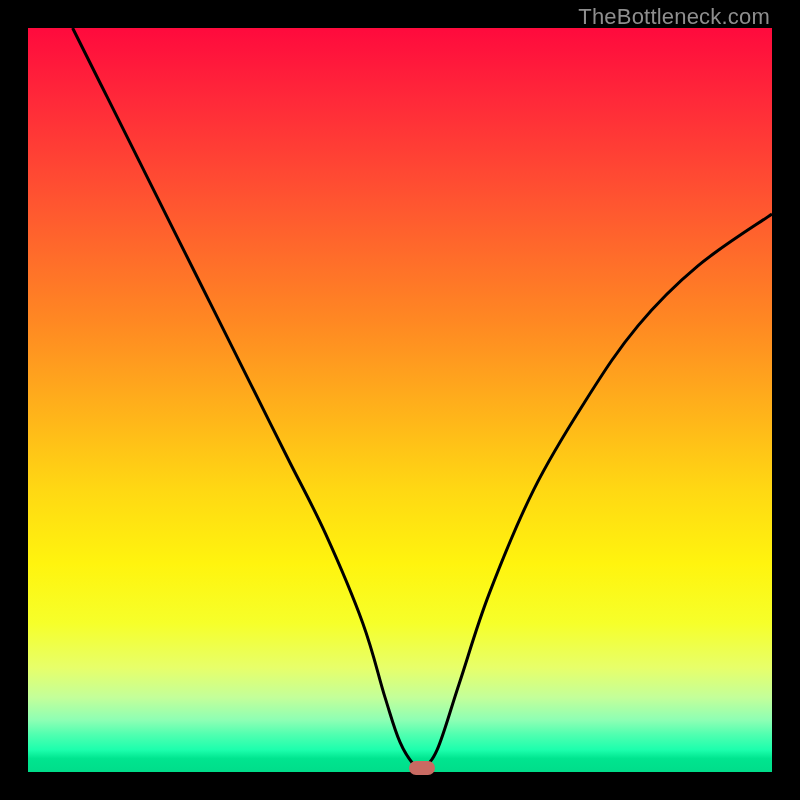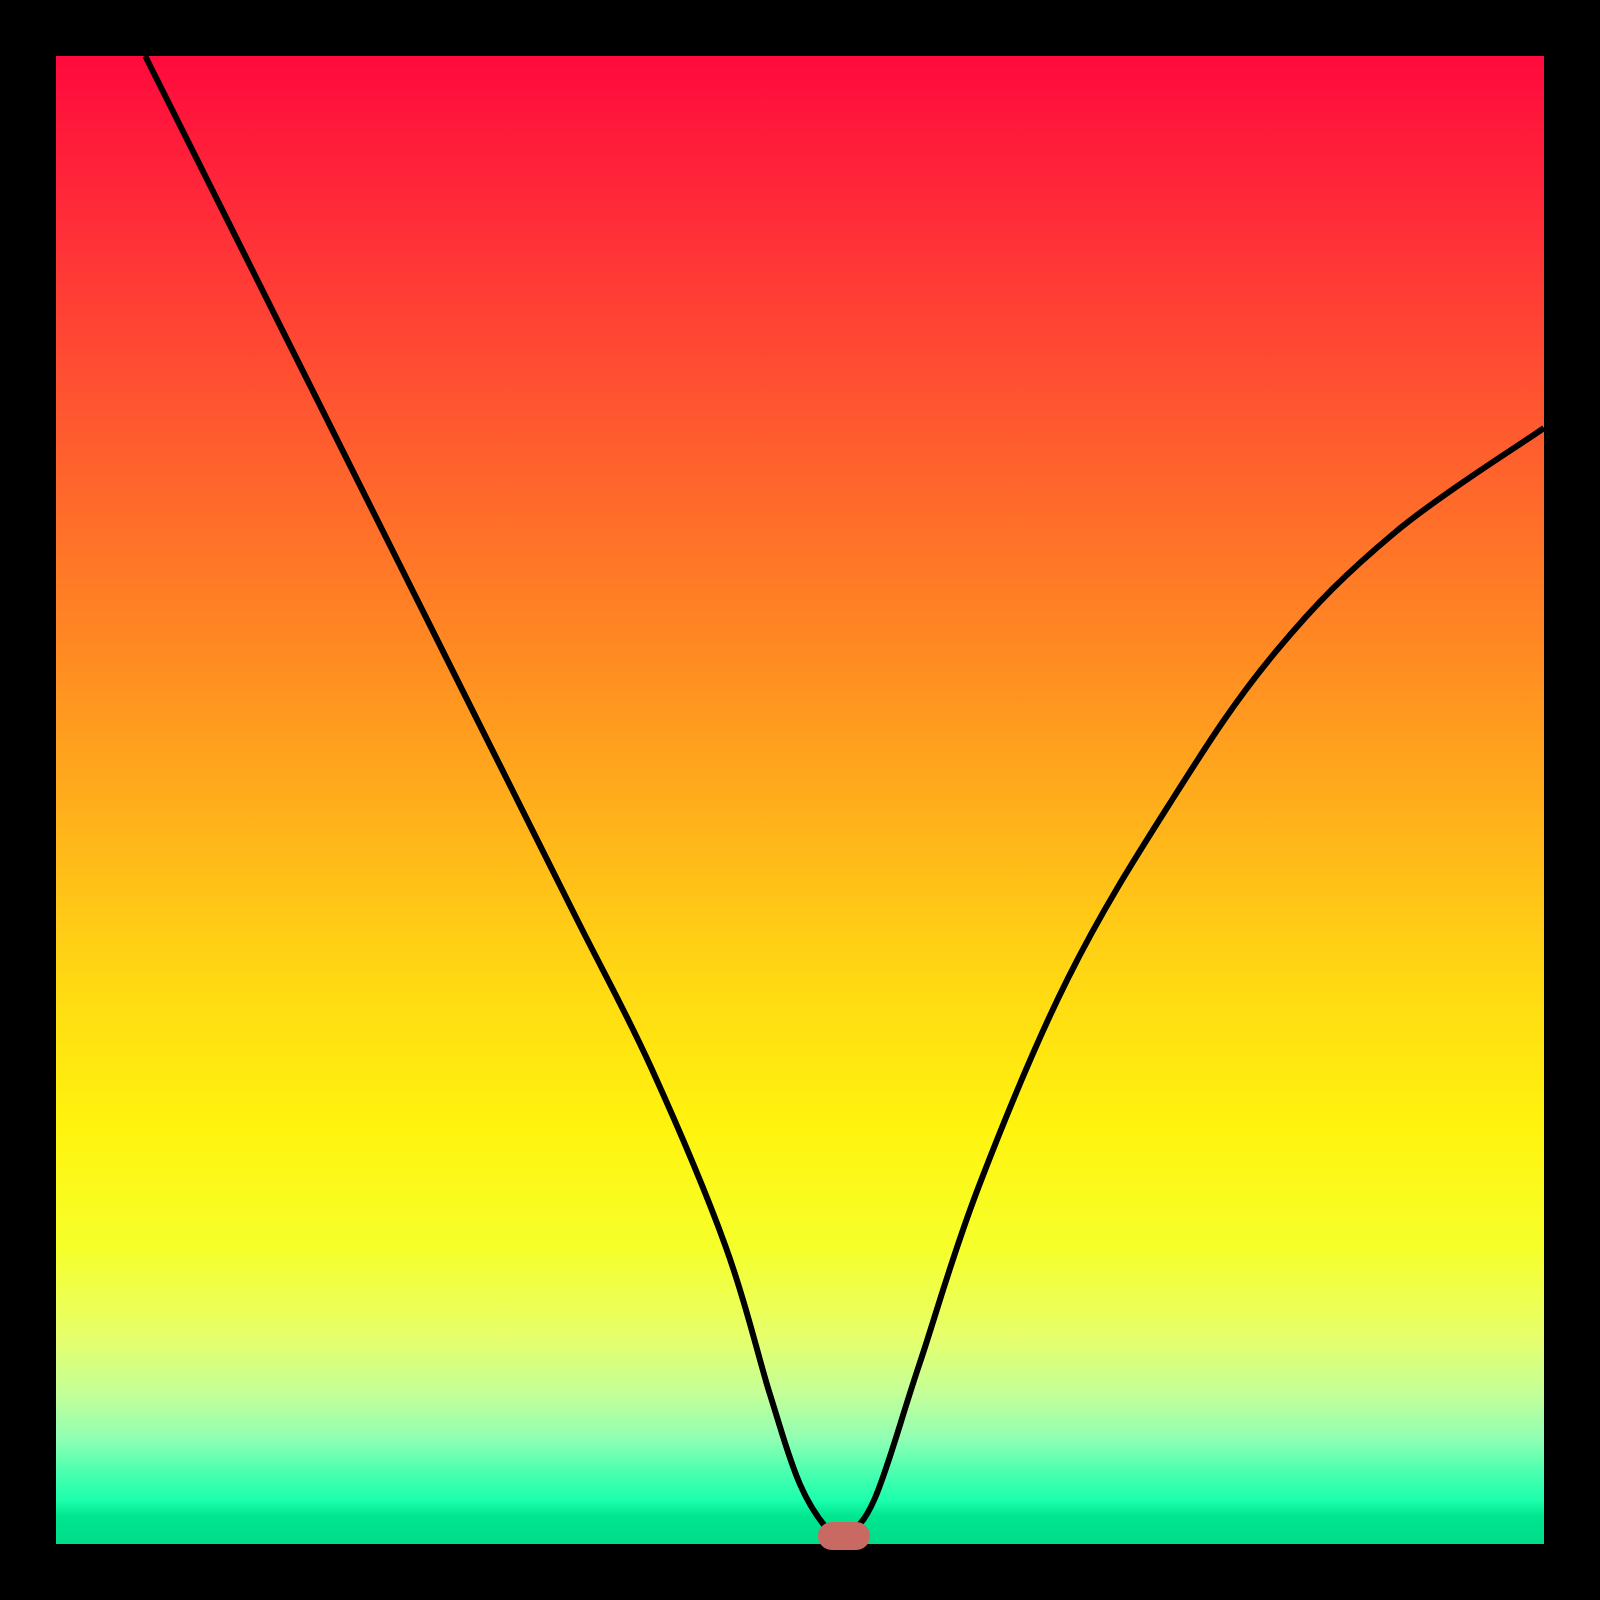--- a/index.html
+++ b/index.html
@@ -70,20 +70,21 @@
     height: 14px;
     border-radius: 7px;
     background: #c96a62; 
     transform: translate(-50%, -50%);
   }
 </style>
 </head>
 <body>
 
 <div class="frame">
+  <div class="watermark">TheBottleneck.com</div>
 
   <div class="plot-area">
     <svg class="curve" viewBox="0 0 744 744" preserveAspectRatio="none">
       <path id="curve-path" fill="none" stroke-width="3" stroke="#000000" d="M 44.6 0.0 C 50.0 10.7, 62.3 35.4, 74.4 59.5 C 86.5 83.6, 98.2 107.1, 111.6 133.9 C 125.0 160.7, 135.4 181.5, 148.8 208.3 C 162.2 235.1, 172.6 255.9, 186.0 282.7 C 199.4 309.5, 209.8 330.3, 223.2 357.1 C 236.6 383.9, 247.0 404.7, 260.4 431.5 C 273.8 458.3, 284.2 476.5, 297.6 505.9 C 311.0 535.4, 324.1 565.7, 334.8 595.2 C 345.5 624.7, 350.4 648.2, 357.1 669.6 C 363.8 691.0, 366.6 701.9, 372.0 714.2 C 377.4 726.6, 382.9 733.5, 386.9 738.0 C 390.9 742.6, 390.3 742.5, 394.3 739.5 C 398.3 736.6, 402.5 736.9, 409.2 721.7 C 415.9 706.4, 422.1 682.8, 431.5 654.7 C 440.9 626.6, 447.9 600.3, 461.3 565.4 C 474.7 530.6, 488.5 496.1, 505.9 461.3 C 523.3 426.5, 539.3 401.5, 558.0 372.0 C 576.7 342.5, 590.0 321.7, 610.1 297.6 C 630.2 273.5, 645.5 258.2, 669.6 238.1 C 693.7 218.0, 730.6 195.4, 744.0 186.0"></path>
     </svg>
     <div id="trough-marker" class="marker" style="background: rgb(201, 106, 98); left: 394.32px; top: 739.536px;"></div>
   </div>
 </div>
 
 </body></html>

